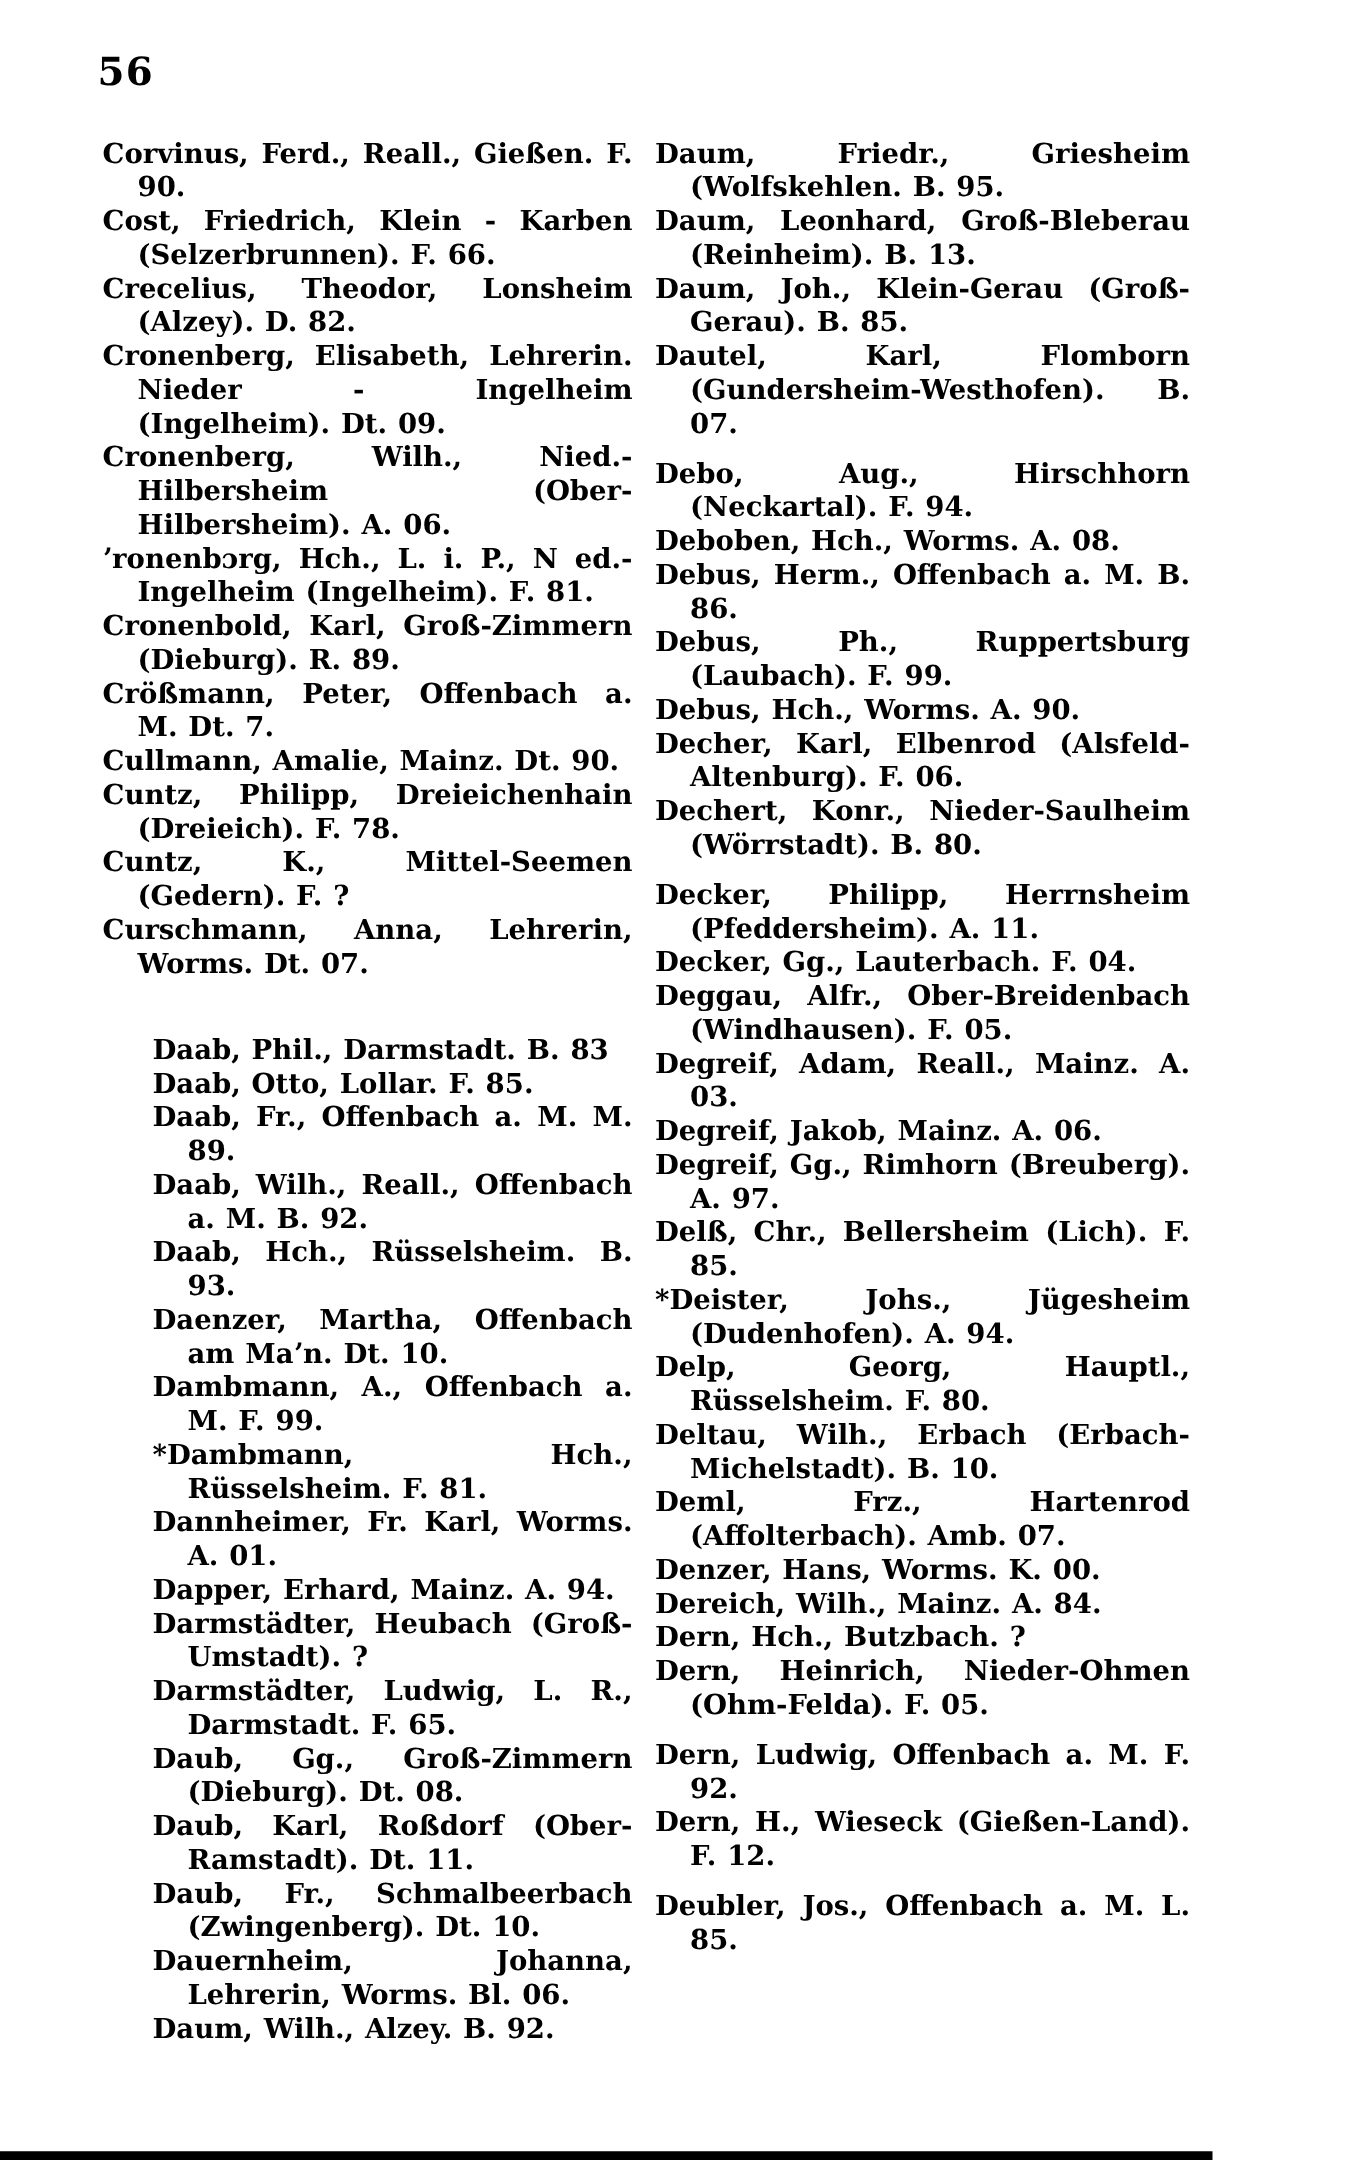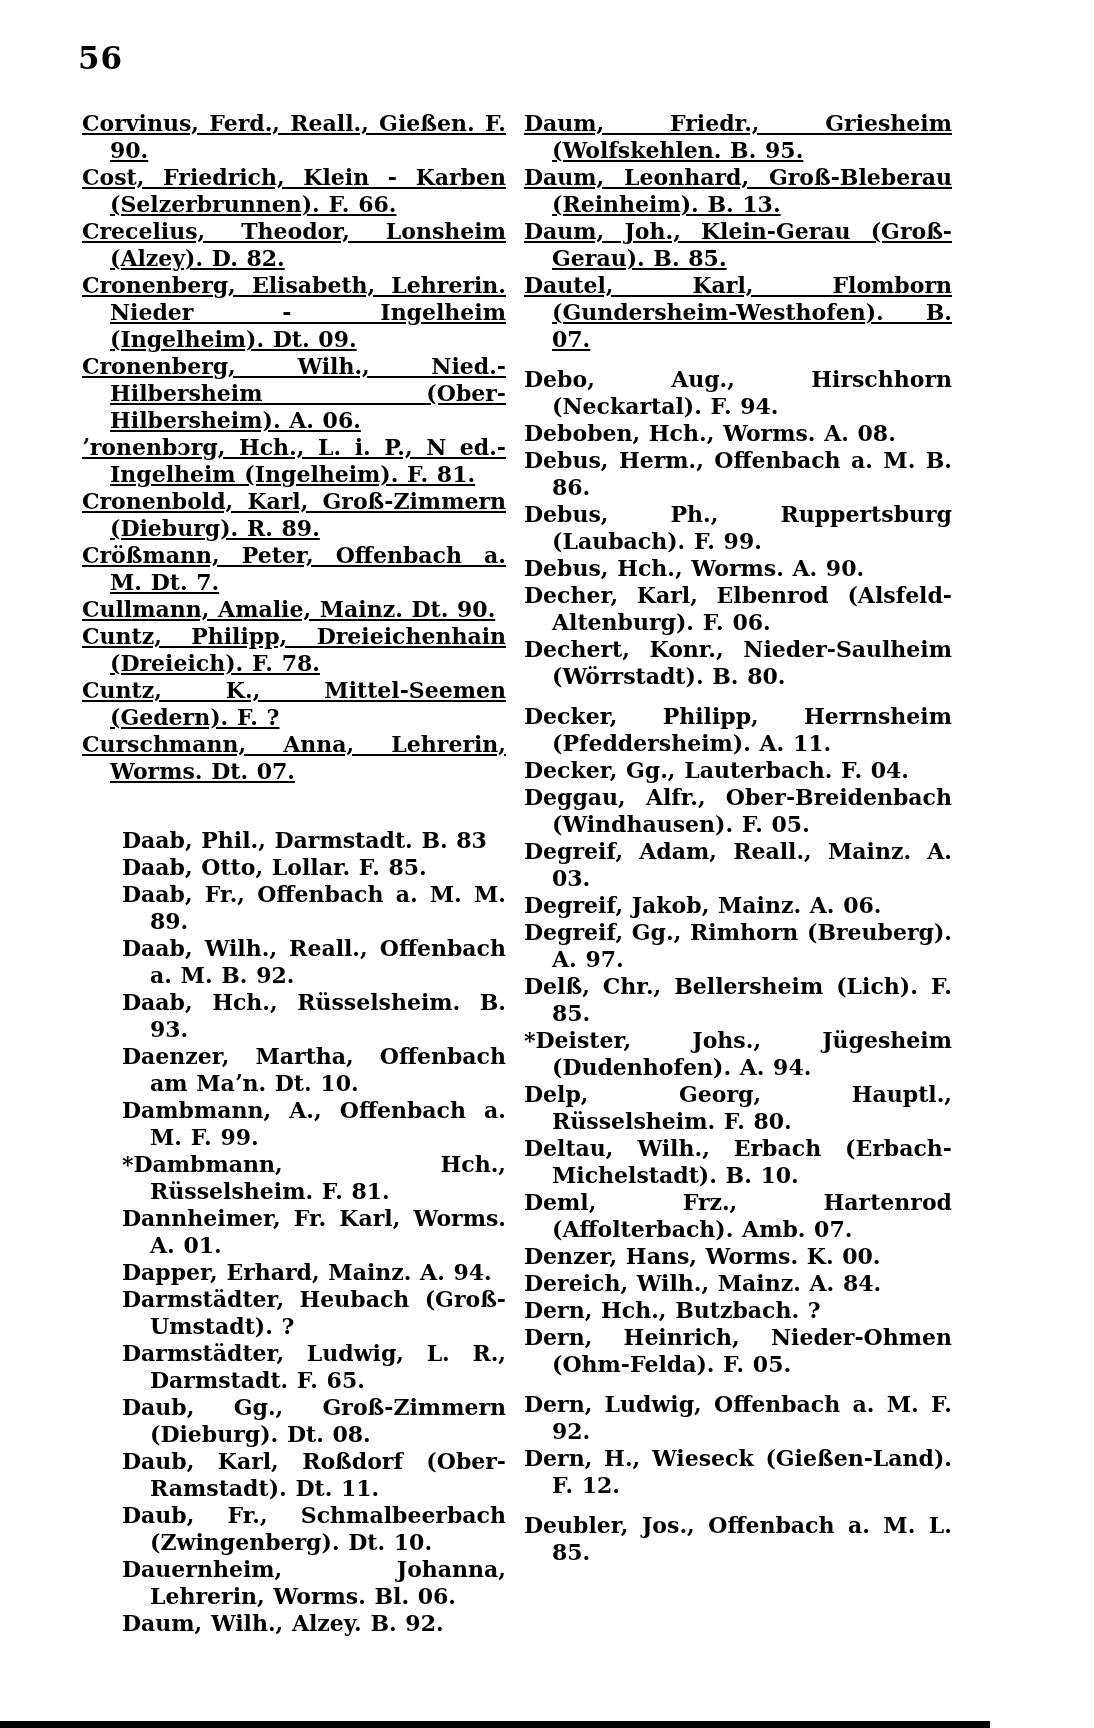--- a/index.html
+++ b/index.html
@@ -8,38 +8,37 @@
     background: #ffffff;
   }
   .page {
     position: relative;
     width: 970px;
     height: 1728px;
     background: #ffffff;
     overflow: hidden;
     font-family: "DejaVu Serif", "Liberation Serif", serif;
     color: #000000;
-    padding-left: 20px;
   }
   .page-number {
     position: absolute;
     left: 78px;
     top: 40px;
     font-size: 31px;
     font-weight: bold;
     letter-spacing: 1px;
   }
   .column {
     position: absolute;
     top: 110px;
   }
   .column.left  { left: 82px;  width: 424px; }
   .column.right { left: 524px; width: 428px; }
   .group { margin: 0; }
-  .gap-none  { margin-top: 0; text-decoration: underline; }
+  .gap-none  { margin-top: 0; }
   .gap-small { margin-top: 13px; }
   .gap-large { margin-top: 42px; margin-left: 40px; }
   .entry {
     margin: 0;
     font-size: 22px;
     line-height: 27px;
     font-weight: bold;
     text-align: justify;
     padding-left: 28px;
     text-indent: -28px;

